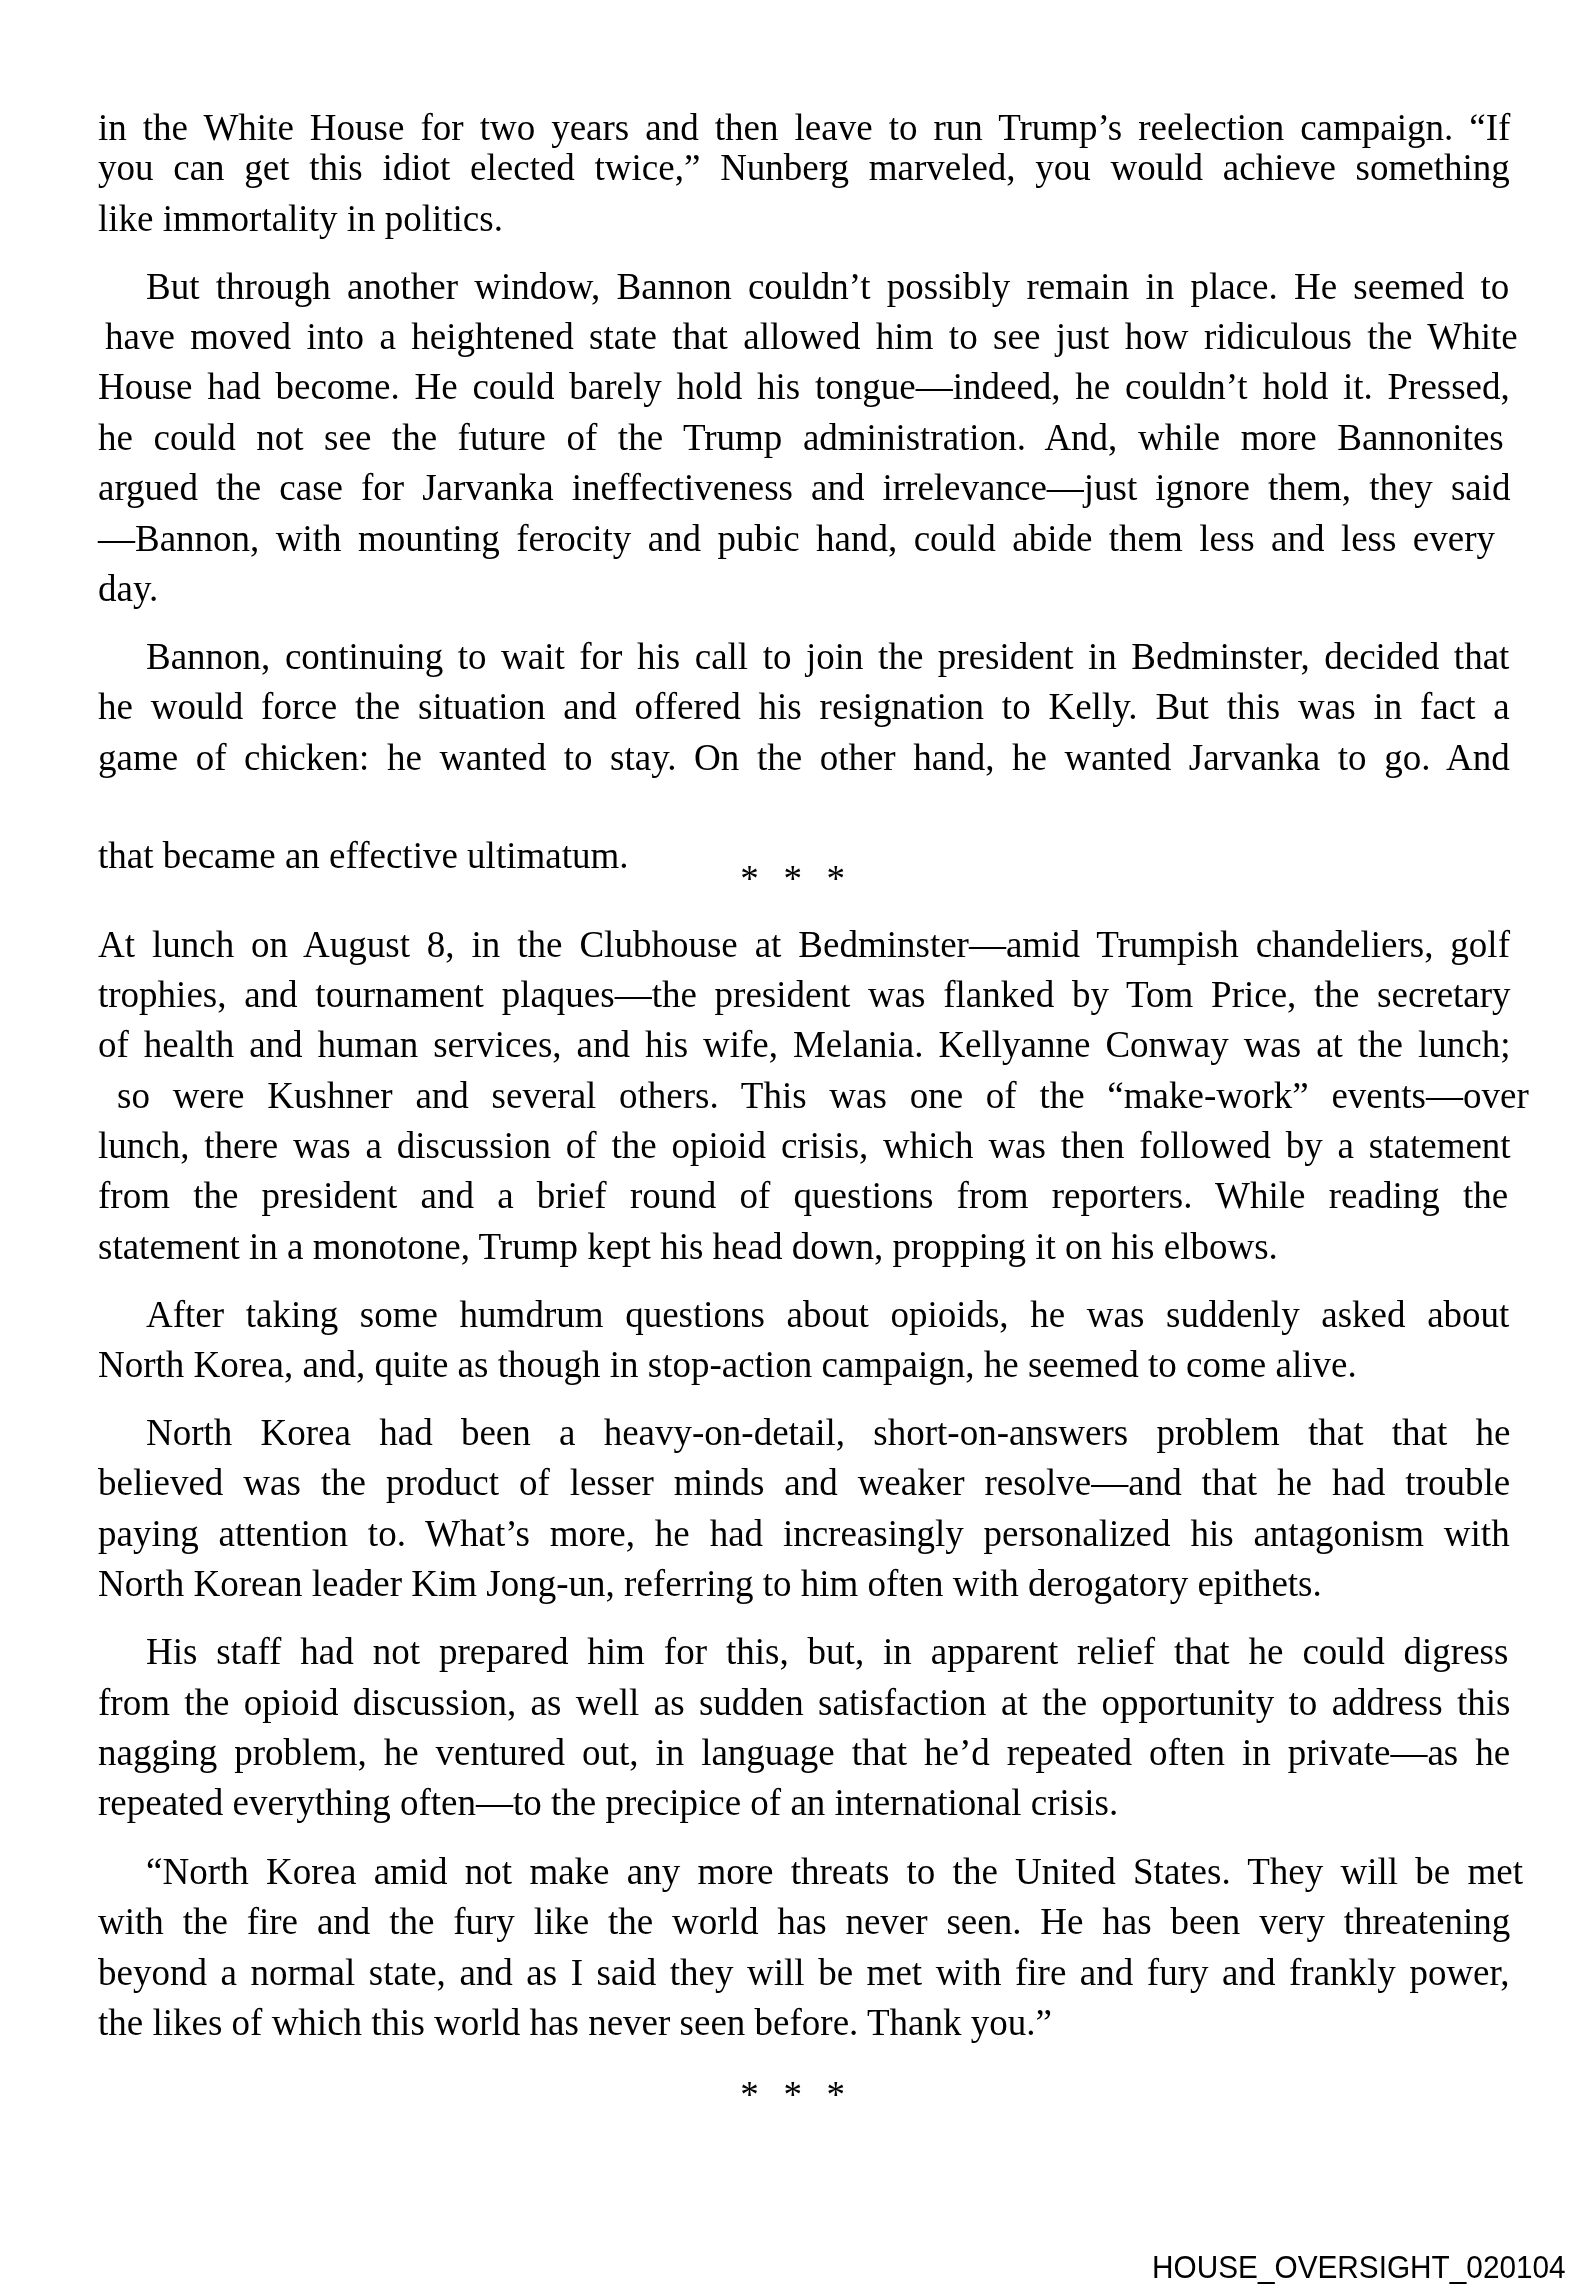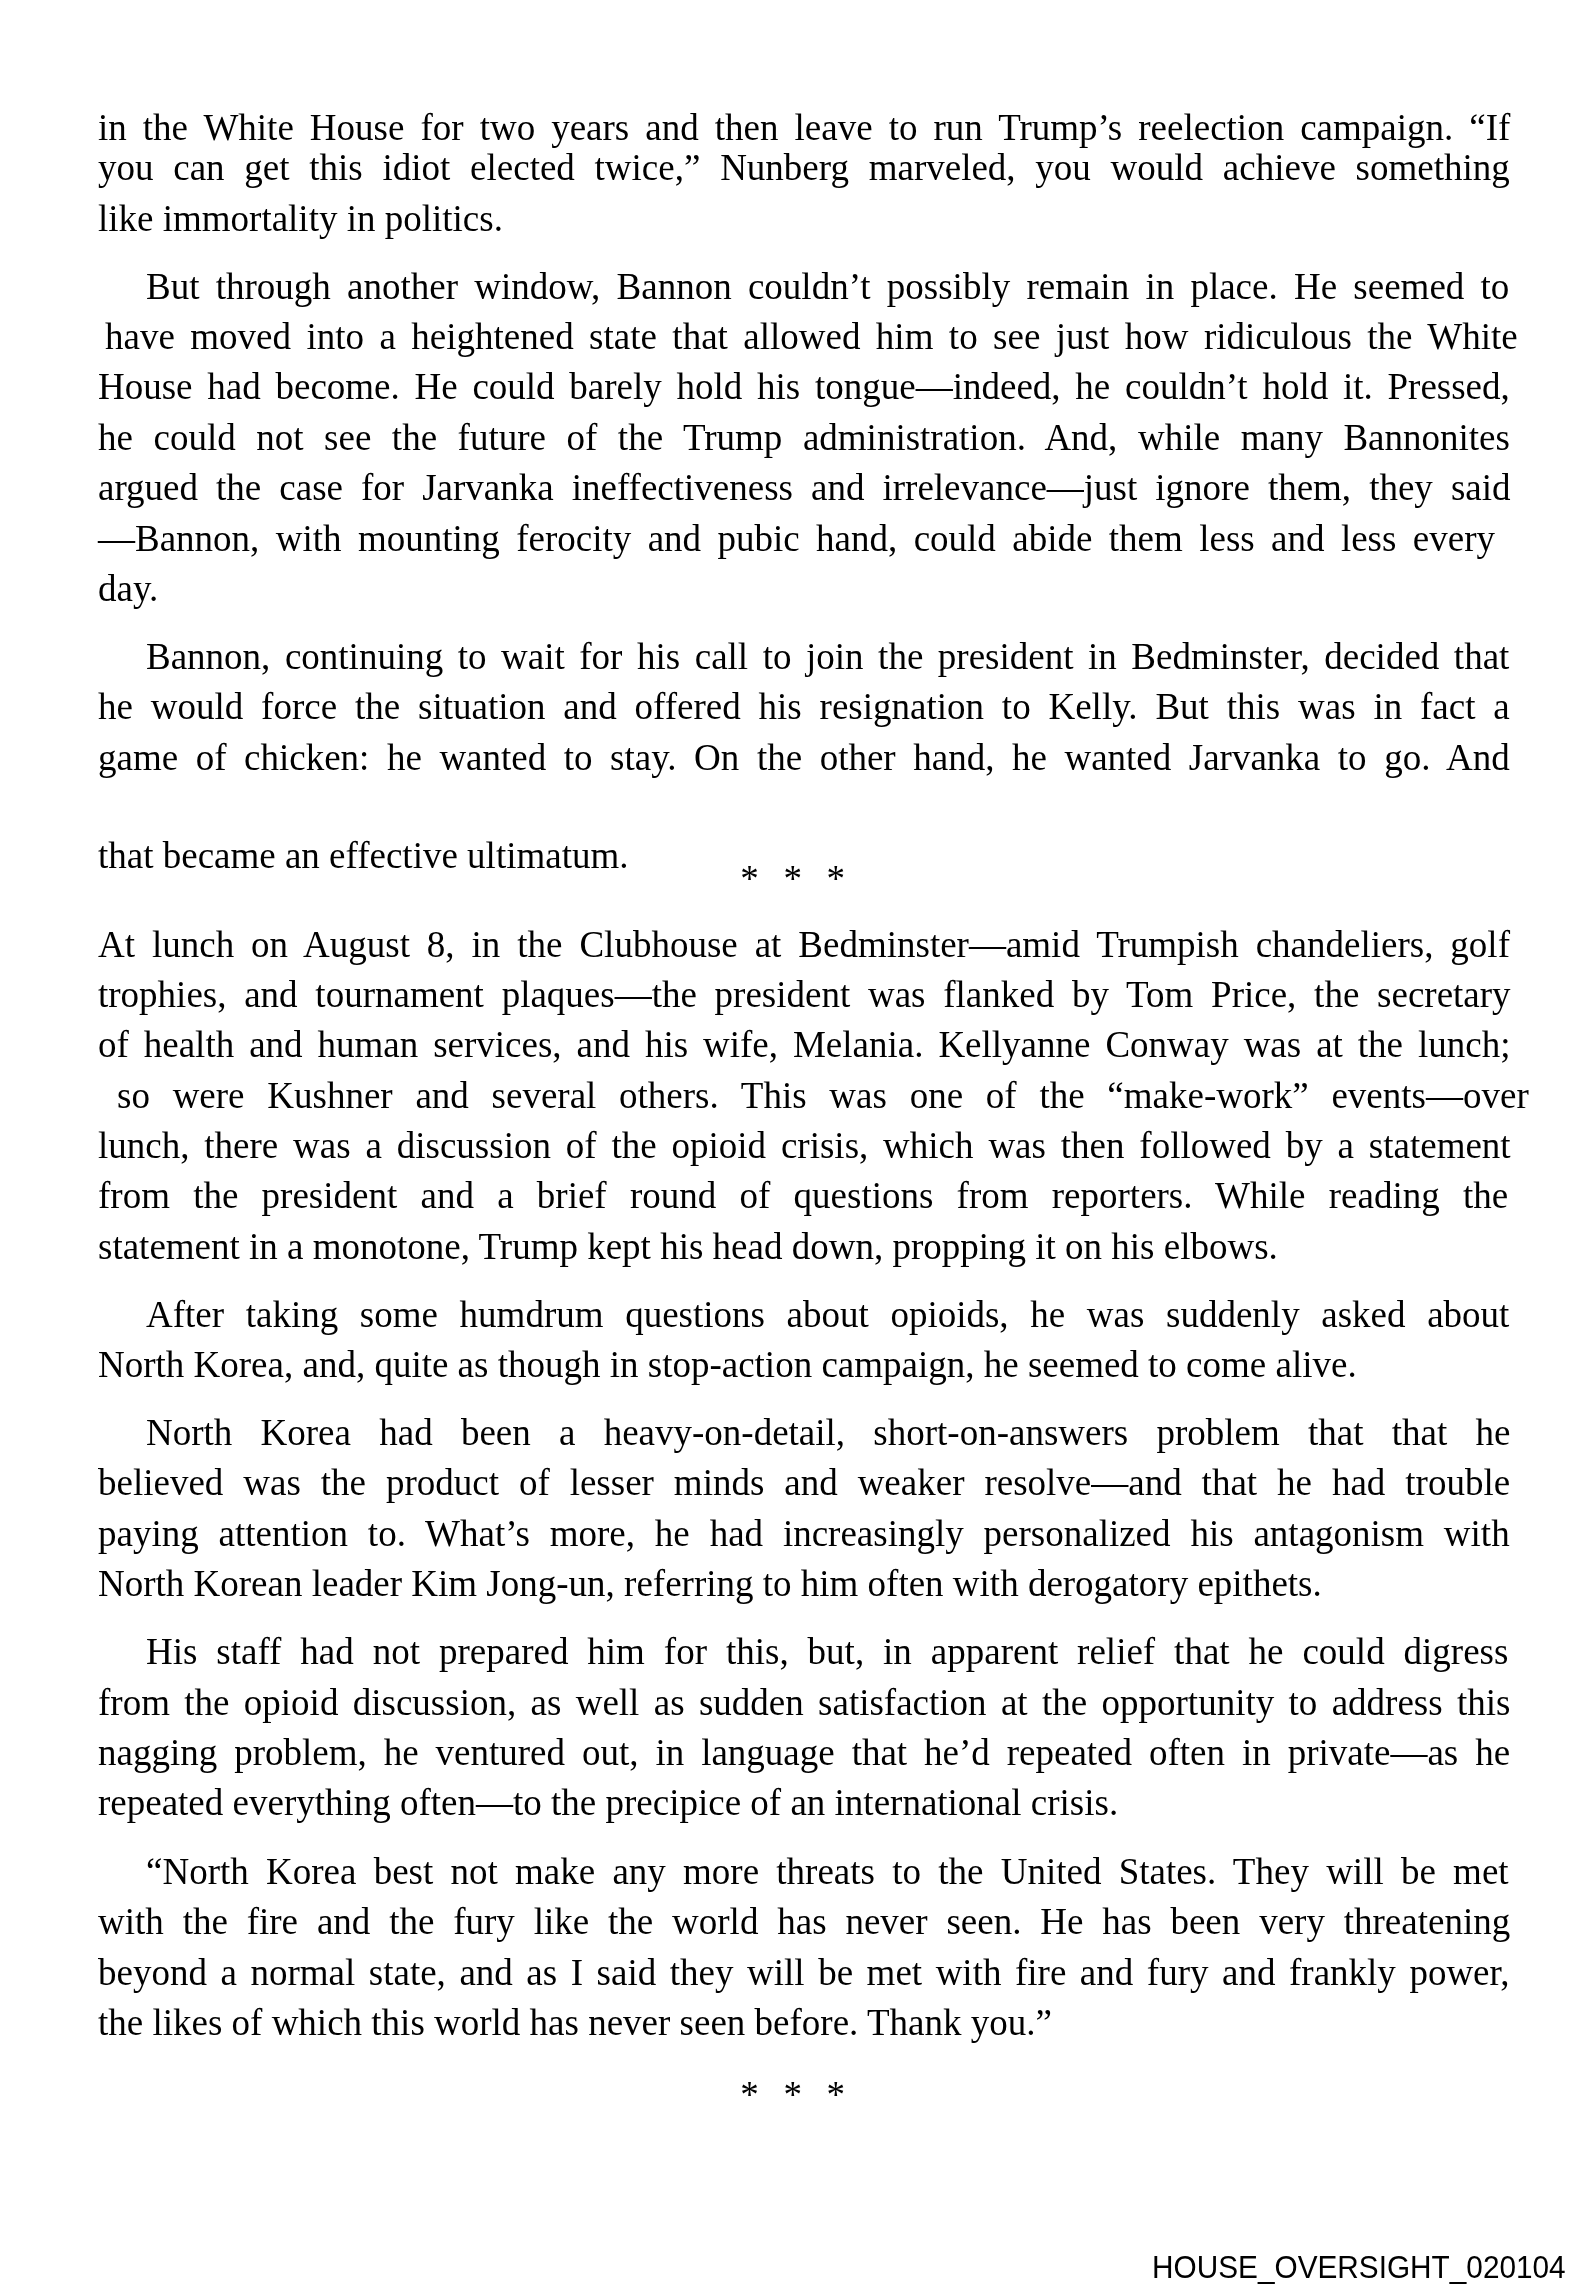--- a/index.html
+++ b/index.html
@@ -63,21 +63,21 @@
   <div id="paragraphs">
       <div class="para">
         <div class="line" style="left: 0px; width: 1397px; top: 109px; white-space: nowrap; height: 39px; overflow: visible; word-spacing: 6.8px; text-align: center;">in the White House for two years and then leave to run Trump’s reelection campaign. “If</div>
         <div class="line" style="left: 0px; width: 1397px; top: 149px; white-space: nowrap; height: 39px; overflow: visible; word-spacing: 10.5px; text-align: left;">you can get this idiot elected twice,” Nunberg marveled, you would achieve something</div>
         <div class="line last" style="left: 0px; width: 1397px; top: 200px; white-space: nowrap; height: 39px; overflow: visible;">like immortality in politics.</div>
       </div>
       <div class="para">
         <div class="line" style="left: 48px; width: 1349px; top: 268px; white-space: nowrap; height: 39px; overflow: visible; word-spacing: 7px; text-align: left;">But through another window, Bannon couldn’t possibly remain in place. He seemed to</div>
         <div class="line" style="left: 7px; width: 1397px; top: 318px; white-space: nowrap; height: 39px; overflow: visible; word-spacing: 6.2px; text-align: left;">have moved into a heightened state that allowed him to see just how ridiculous the White</div>
         <div class="line" style="left: 0px; width: 1397px; top: 368px; white-space: nowrap; height: 39px; overflow: visible; word-spacing: 5.5px; text-align: left;">House had become. He could barely hold his tongue—indeed, he couldn’t hold it. Pressed,</div>
-        <div class="line" style="left: 0px; width: 1397px; top: 419px; white-space: nowrap; height: 39px; overflow: visible; word-spacing: 11.3px; text-align: left;">he could not see the future of the Trump administration. And, while many Bannonites</div>
+        <div class="line" style="left: 0px; width: 1397px; top: 419px; white-space: nowrap; height: 39px; overflow: visible; word-spacing: 11.3px; text-align: left;">he could not see the future of the Trump administration. And, while more Bannonites</div>
         <div class="line" style="left: 0px; width: 1397px; top: 469px; white-space: nowrap; height: 39px; overflow: visible; word-spacing: 8.8px; text-align: left;">argued the case for Jarvanka ineffectiveness and irrelevance—just ignore them, they said</div>
         <div class="line" style="left: 0px; width: 1397px; top: 520px; white-space: nowrap; height: 39px; overflow: visible; word-spacing: 6.1px; text-align: left;">—Bannon, with mounting ferocity and pubic hand, could abide them less and less every</div>
         <div class="line last" style="left: 0px; width: 1397px; top: 570px; white-space: nowrap; height: 39px; overflow: visible;">day.</div>
       </div>
       <div class="para">
         <div class="line" style="left: 48px; width: 1349px; top: 638px; white-space: nowrap; height: 39px; overflow: visible; word-spacing: 5.3px; text-align: left;">Bannon, continuing to wait for his call to join the president in Bedminster, decided that</div>
         <div class="line" style="left: 0px; width: 1397px; top: 688px; white-space: nowrap; height: 39px; overflow: visible; word-spacing: 8.6px; text-align: left;">he would force the situation and offered his resignation to Kelly. But this was in fact a</div>
         <div class="line" style="left: 0px; width: 1397px; top: 739px; white-space: nowrap; height: 39px; overflow: visible; word-spacing: 8.3px; text-align: left;">game of chicken: he wanted to stay. On the other hand, he wanted Jarvanka to go. And</div>
         <div class="line last" style="left: 0px; width: 1397px; top: 789px; white-space: nowrap; height: 39px; overflow: visible; margin-top: 48px;">that became an effective ultimatum.</div>
       </div>
@@ -100,21 +100,21 @@
         <div class="line" style="left: 0px; width: 1397px; top: 1515px; white-space: nowrap; height: 39px; overflow: visible; word-spacing: 10.6px; text-align: left;">paying attention to. What’s more, he had increasingly personalized his antagonism with</div>
         <div class="line last" style="left: 0px; width: 1397px; top: 1565px; white-space: nowrap; height: 39px; overflow: visible;">North Korean leader Kim Jong-un, referring to him often with derogatory epithets.</div>
       </div>
       <div class="para">
         <div class="line" style="left: 48px; width: 1349px; top: 1633px; white-space: nowrap; height: 39px; overflow: visible; word-spacing: 9.7px; text-align: left;">His staff had not prepared him for this, but, in apparent relief that he could digress</div>
         <div class="line" style="left: 0px; width: 1397px; top: 1684px; white-space: nowrap; height: 39px; overflow: visible; word-spacing: 5.1px; text-align: left;">from the opioid discussion, as well as sudden satisfaction at the opportunity to address this</div>
         <div class="line" style="left: 0px; width: 1397px; top: 1734px; white-space: nowrap; height: 39px; overflow: visible; word-spacing: 7.7px; text-align: left;">nagging problem, he ventured out, in language that he’d repeated often in private—as he</div>
         <div class="line last" style="left: 0px; width: 1397px; top: 1784px; white-space: nowrap; height: 39px; overflow: visible;">repeated everything often—to the precipice of an international crisis.</div>
       </div>
       <div class="para">
-        <div class="line" style="left: 48px; width: 1349px; top: 1853px; white-space: nowrap; height: 39px; overflow: visible; word-spacing: 8px; text-align: left;">“North Korea best not make any more threats to the United States. They will be met</div>
+        <div class="line" style="left: 48px; width: 1349px; top: 1853px; white-space: nowrap; height: 39px; overflow: visible; word-spacing: 8px; text-align: left;">“North Korea amid not make any more threats to the United States. They will be met</div>
         <div class="line" style="left: 0px; width: 1397px; top: 1903px; white-space: nowrap; height: 39px; overflow: visible; word-spacing: 9.6px; text-align: left;">with the fire and the fury like the world has never seen. He has been very threatening</div>
         <div class="line" style="left: 0px; width: 1397px; top: 1954px; white-space: nowrap; height: 39px; overflow: visible; word-spacing: 4.3px; text-align: left;">beyond a normal state, and as I said they will be met with fire and fury and frankly power,</div>
         <div class="line last" style="left: 0px; width: 1397px; top: 2004px; white-space: nowrap; height: 39px; overflow: visible;">the likes of which this world has never seen before. Thank you.”</div>
       </div>
     </div>
   <div class="sep" id="sep-0" style="top: 857px;">* * *</div>
   <div class="sep" id="sep-1" style="top: 2073px;">* * *</div>
 </div>
 
 <div class="footer">HOUSE_OVERSIGHT_020104</div>

